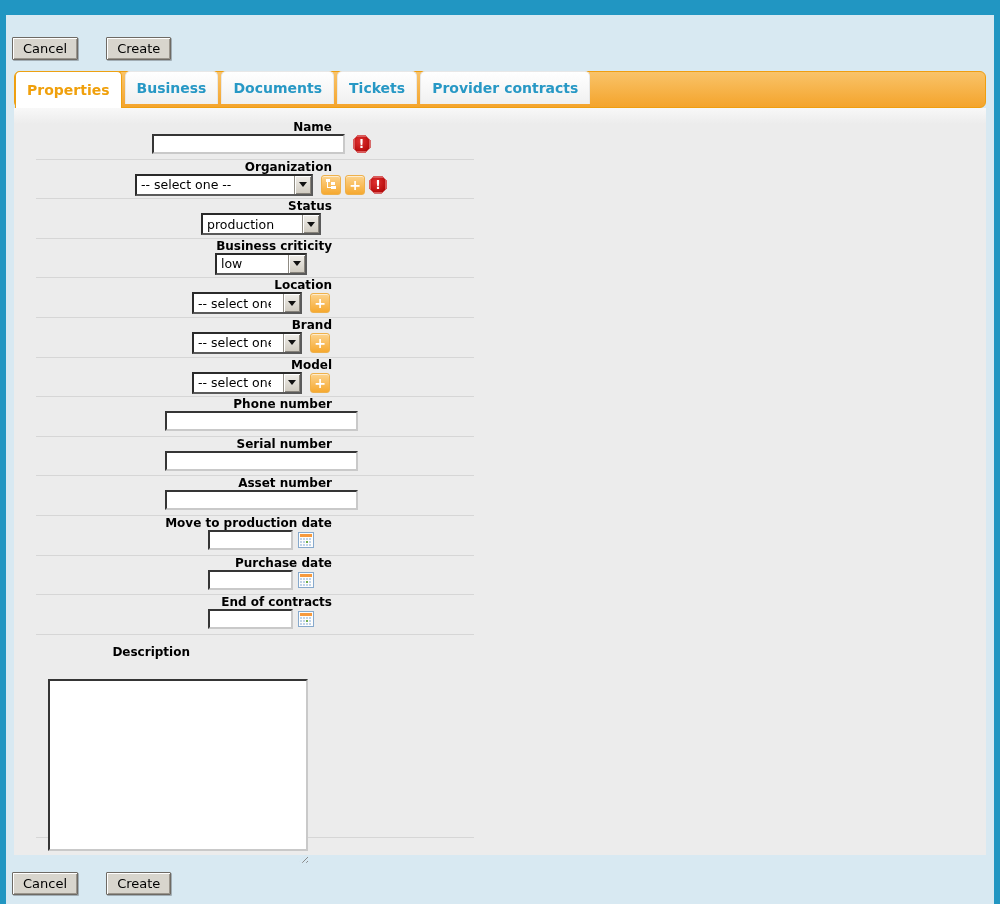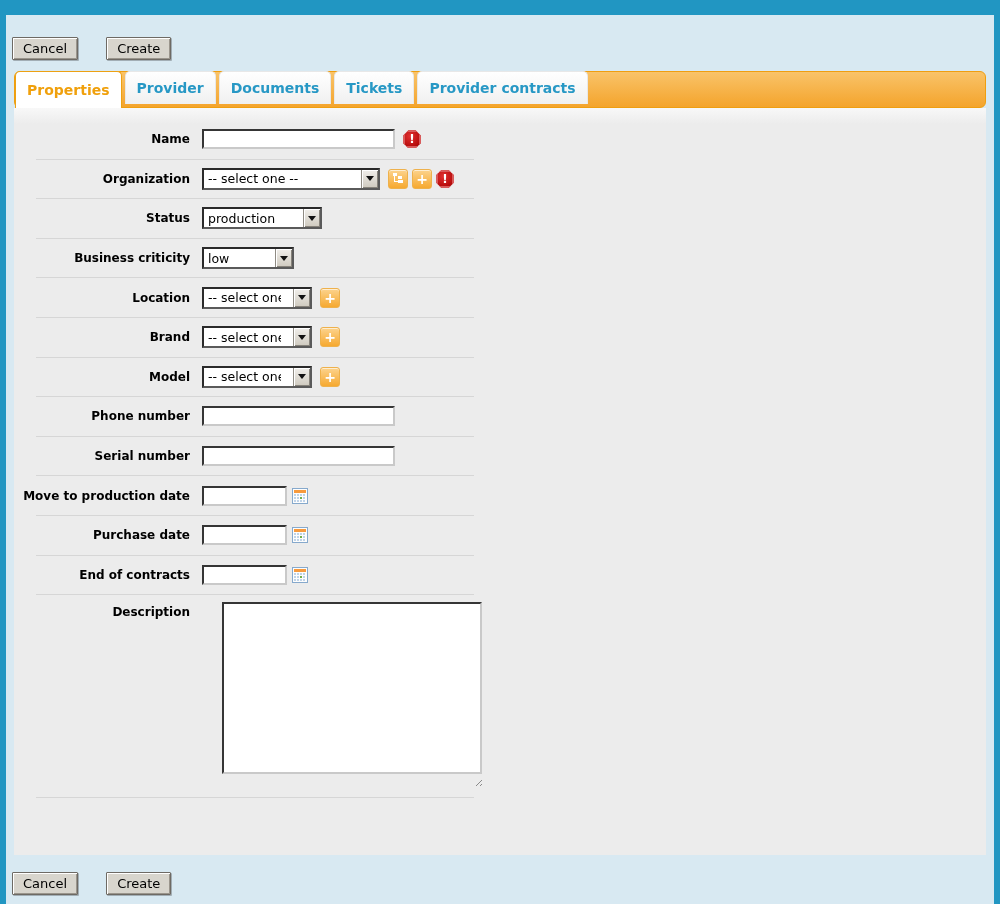--- a/index.html
+++ b/index.html
@@ -41,21 +41,21 @@
     color:#f0a00c;
   }
 
   
   .content{
     margin:0 8px;height:747px;box-sizing:border-box;
     background:linear-gradient(#f8f8f8,#ececec 16px);
     position:relative;z-index:0;
   }
   .form{padding-top:12px;margin-left:22px;width:438px;}
-  .frow{box-sizing:border-box;height:39.6px;border-bottom:1px solid #d6d6d6;display:flex;align-items:center;}
+  .frow{box-sizing:border-box;height:39.6px;border-bottom:1px solid #d6d6d6;display:flex;align-items:center;flex-direction:column;}
   .frow.tall{height:203px;align-items:flex-start;padding-top:7px;gap:20px;}
   .lblcell{width:154px;display:flex;justify-content:flex-end;flex:none;}
   .frow.tall .lblcell{padding-top:3px;}
   .lbl{font-size:12px;font-weight:bold;color:#000;white-space:nowrap;}
   .valcell{padding-left:12px;display:flex;align-items:center;flex:none;}
   .frow.tall .valcell{align-items:flex-start;}
 
   .inset{background:#fff;border:2px solid;border-color:#353535 #c9c9c9 #c9c9c9 #353535;box-sizing:border-box;}
   input.txt{height:20px;padding:0 3px;font-family:inherit;font-size:13px;color:#000;outline:none;}
   textarea.ta{resize:none;outline:none;font-family:inherit;font-size:13px;padding:2px;display:block;}
@@ -107,21 +107,21 @@
     <div class="strip top">
       <button class="btn">Cancel</button>
       <button class="btn">Create</button>
     </div>
 
     <div class="tabbar" id="tabbar">
         <div class="tab active">
           <span>Properties</span>
         </div>
         <div class="tab">
-          <span>Provider</span>
+          <span>Business</span>
         </div>
         <div class="tab">
           <span>Documents</span>
         </div>
         <div class="tab">
           <span>Tickets</span>
         </div>
         <div class="tab">
           <span>Provider contracts</span>
         </div>
@@ -244,20 +244,28 @@
             <div class="lblcell">
               <span class="lbl">Phone number</span>
             </div>
             <div class="valcell">
               <input class="txt inset" type="text" value="" style="width: 193px;">
             </div>
           </div>
           <div class="frow">
             <div class="lblcell">
               <span class="lbl">Serial number</span>
+            </div>
+            <div class="valcell">
+              <input class="txt inset" type="text" value="" style="width: 193px;">
+            </div>
+          </div>
+          <div class="frow">
+            <div class="lblcell">
+              <span class="lbl">Asset number</span>
             </div>
             <div class="valcell">
               <input class="txt inset" type="text" value="" style="width: 193px;">
             </div>
           </div>
           <div class="frow">
             <div class="lblcell">
               <span class="lbl">Move to production date</span>
             </div>
             <div class="valcell">

